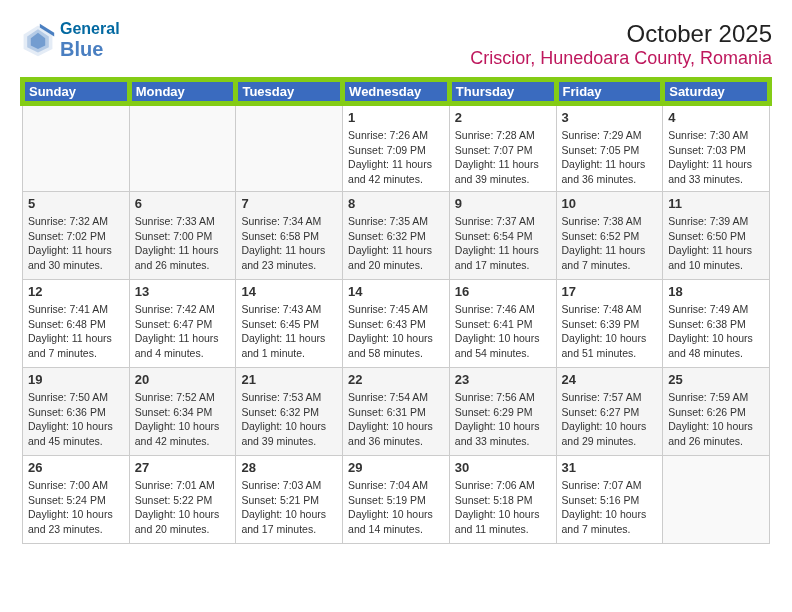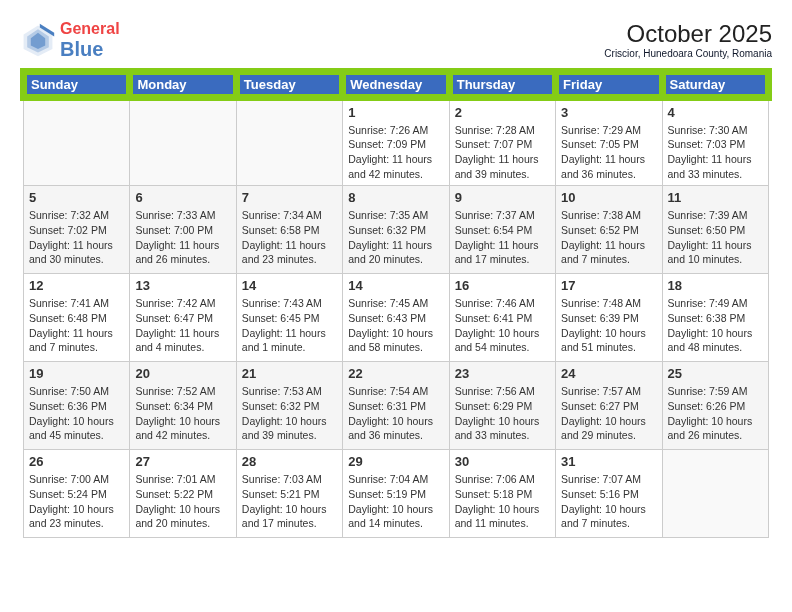--- a/index.html
+++ b/index.html
@@ -22,56 +22,56 @@
       gap: 4px;
     }
     .logo-text {
       display: flex;
       flex-direction: column;
       line-height: 1.1;
     }
     .logo-general {
       font-size: 16px;
       font-weight: bold;
-      color: #ef4444;
+      color: #0369a1;
     }
     .logo-blue {
       font-size: 20px;
       font-weight: bold;
       color: #4a7fc1;
     }
     .logo-icon {
       width: 36px;
       height: 36px;
     }
     .title-block {
       text-align: right;
     }
     .month-title {
       font-size: 24px;
       font-weight: normal;
       color: #222;
     }
     .subtitle {
-      font-size: 10px;
-      color: #0f172a;
+      font-size: 18px;
+      color: #be185d;
     }
     table {
       width: 100%;
       border-collapse: collapse;
       table-layout: fixed;
     }
     thead th {
       background-color: #3a6bbf;
       color: #fff;
       font-size: 13px;
       font-weight: bold;
       padding: 2px 4px;
       text-align: left;
-      border: 7px solid #84cc16;
+      border: 5px solid #84cc16;
     }
     tbody td {
       border: 1px solid #ccc;
       vertical-align: top;
       padding: 4px 5px;
       font-size: 10.5px;
       color: #333;
       height: 88px;
       background: #fff;
     }

